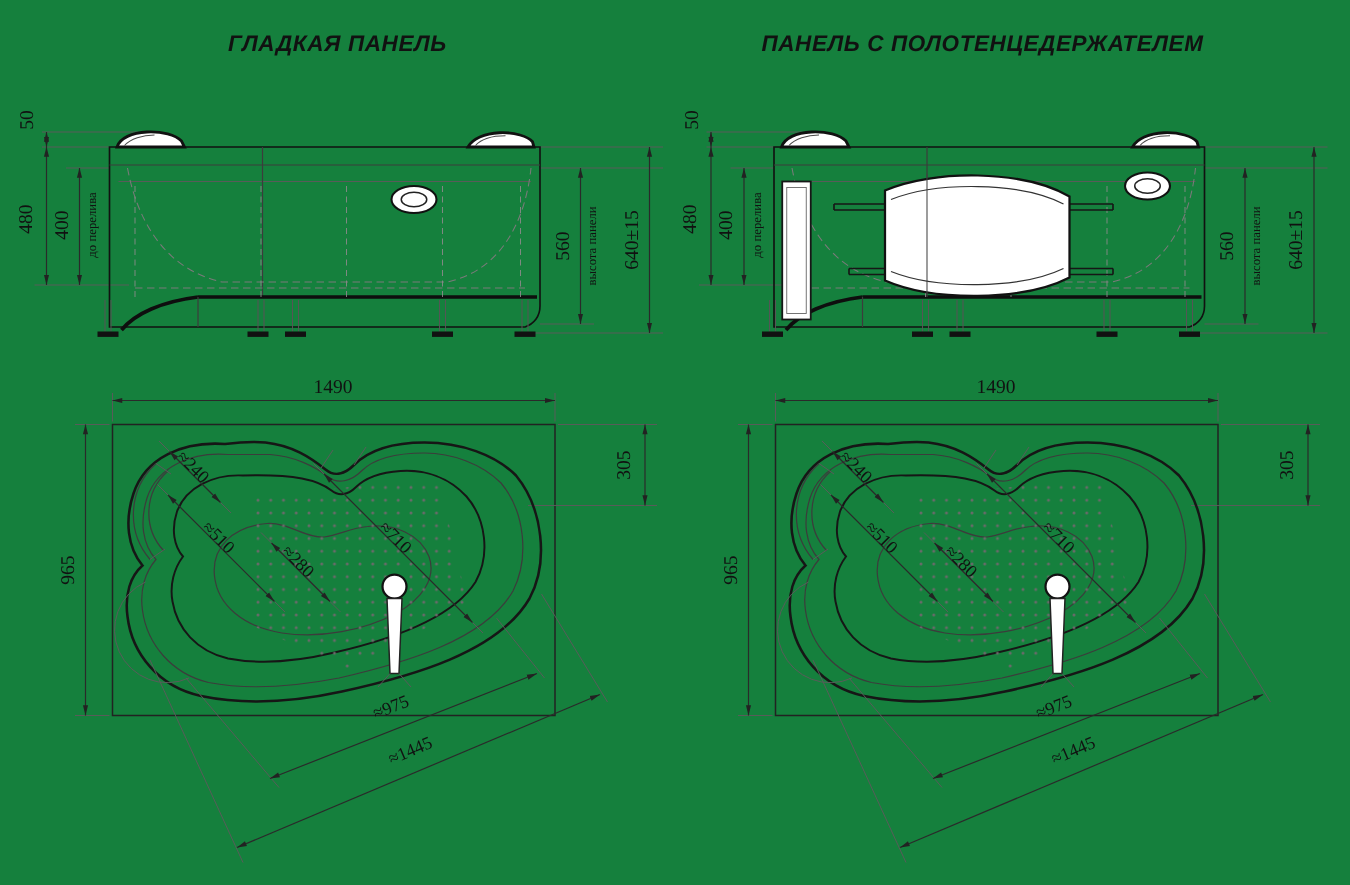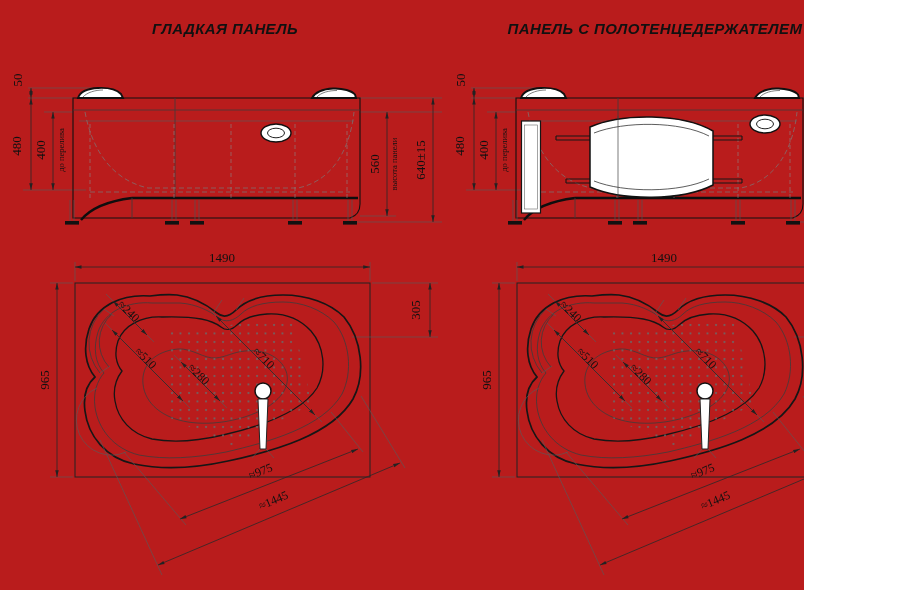--- a/index.html
+++ b/index.html
@@ -1,16 +1,16 @@
 <!DOCTYPE html>
 <html><head>
 <meta charset="utf-8">
 <style>
   html,body{margin:0;padding:0;background:#fff;}
-  #stage{position:relative;width:804px;height:590px;background:#b91c1c;overflow:hidden;}
+  #stage{position:relative;width:900px;height:590px;background:#15803d;overflow:hidden;}
   svg{display:block;}
   .d{stroke:#2a2a2a;stroke-width:.8;fill:none}
   .x{stroke:#5a5a5a;stroke-width:.65;fill:none}
   .o1{stroke:#161616;stroke-width:1.7;fill:none}
   .o2{stroke:#3c3c3c;stroke-width:.8;fill:none}
   .o3{stroke:#161616;stroke-width:1.3;fill:none}
   .o4{stroke:#111;stroke-width:1.1;fill:none}
   .thin{stroke:#4a4a4a;stroke-width:.7;fill:none}
   .dash{stroke:#7a7a7a;stroke-width:.7;fill:none;stroke-dasharray:5 3}
   .dashv{stroke:#8a8a8a;stroke-width:.6;fill:none;stroke-dasharray:4 3}

